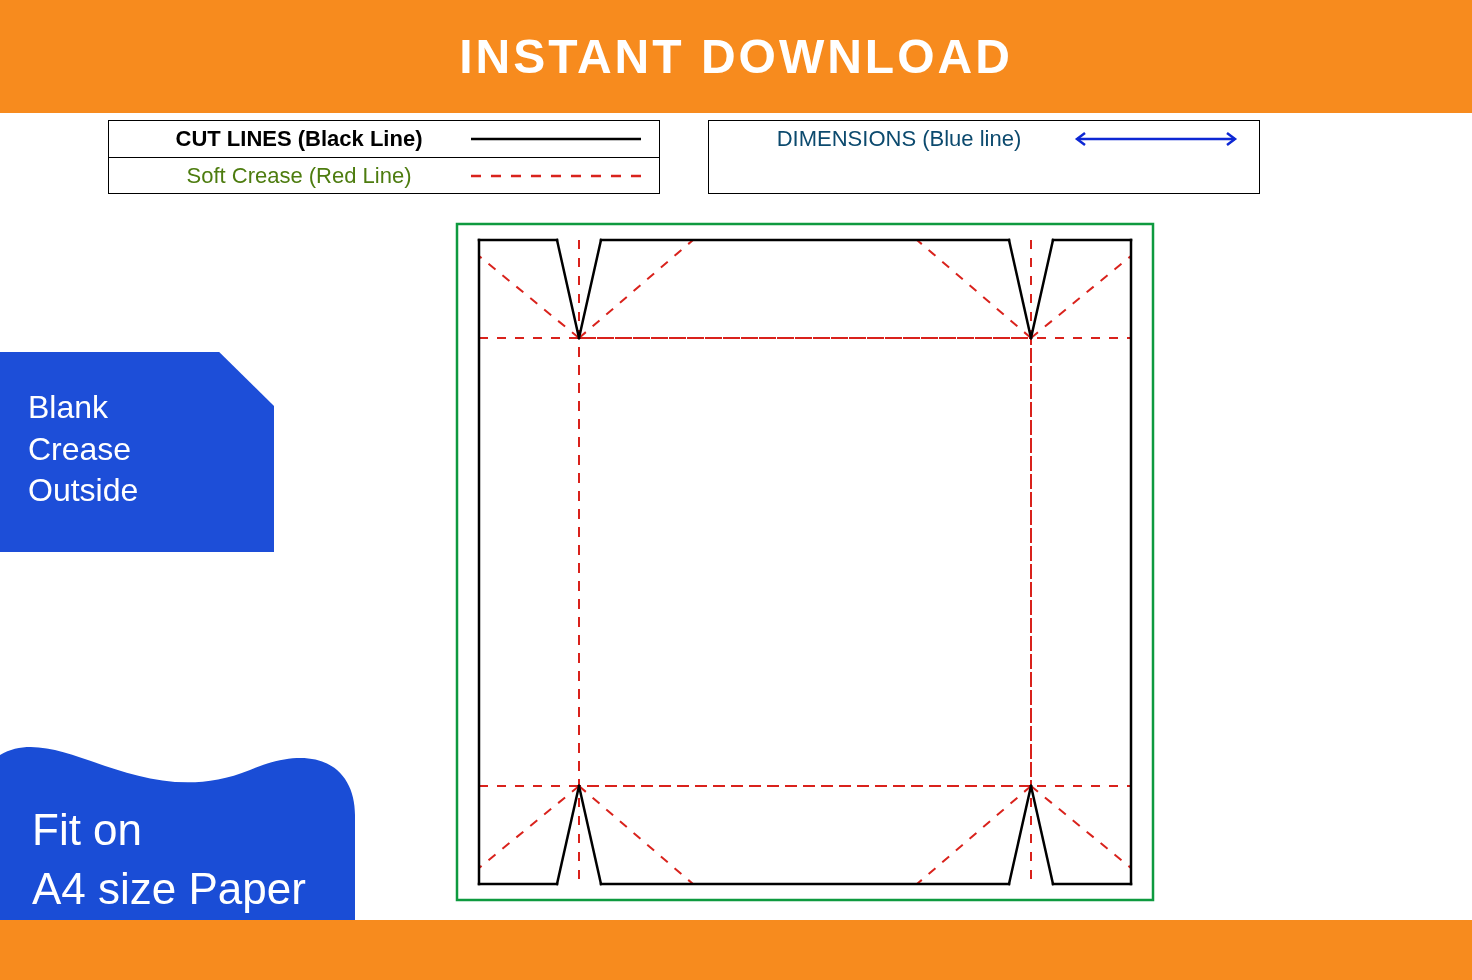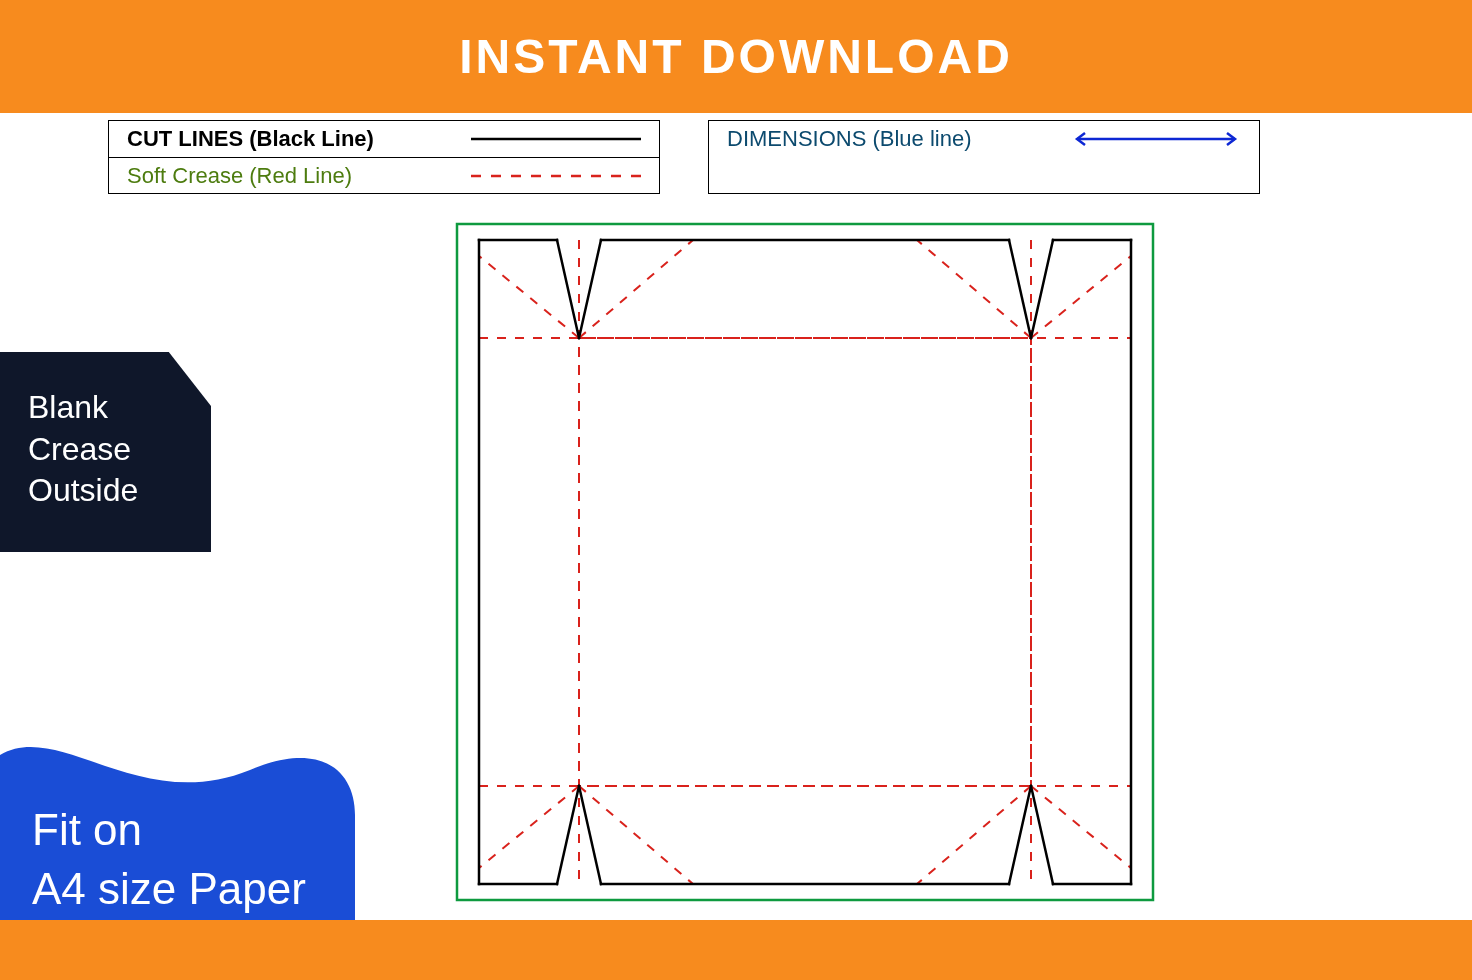--- a/index.html
+++ b/index.html
@@ -42,34 +42,34 @@
     width: 552px;
   }
   .legend-row {
     display: flex;
     align-items: center;
     padding: 4px 18px;
     font-size: 22px;
     height: 36px;
   }
   .legend-row + .legend-row { border-top: 1.5px solid #000; }
-  .legend-label { flex: 1; }
+  .legend-label { flex: 1; text-align: center; }
   .legend-sample { width: 170px; position: relative; height: 20px; }
   .cut-label   { color: #000;     font-weight: 600; }
   .crease-label{ color: #4d7c0f; }
   .dim-label   { color: #0c4a6e; }
   .bleed-label { color: #0e9a3f; }
 
   .badge1 {
     position: absolute;
     top: 352px;
     left: 0;
-    width: 211px;
+    width: 274px;
     height: 200px;
-    background: #0f172a;
+    background: #1d4ed8;
     color: #fff;
     font-size: 32px;
     font-weight: 500;
     line-height: 1.3;
     padding: 35px 28px;
     clip-path: polygon(0 0, 80% 0, 100% 27%, 100% 100%, 0 100%);
   }
   .badge2 {
     position: absolute;
     bottom: 60px;

